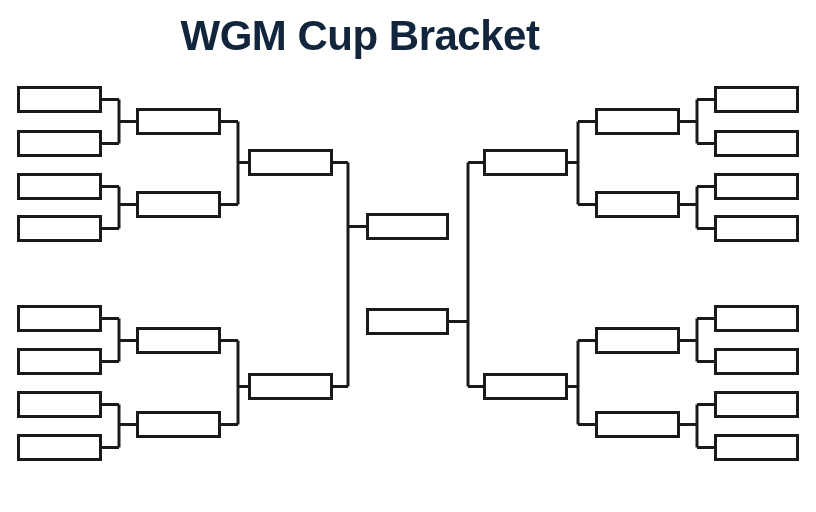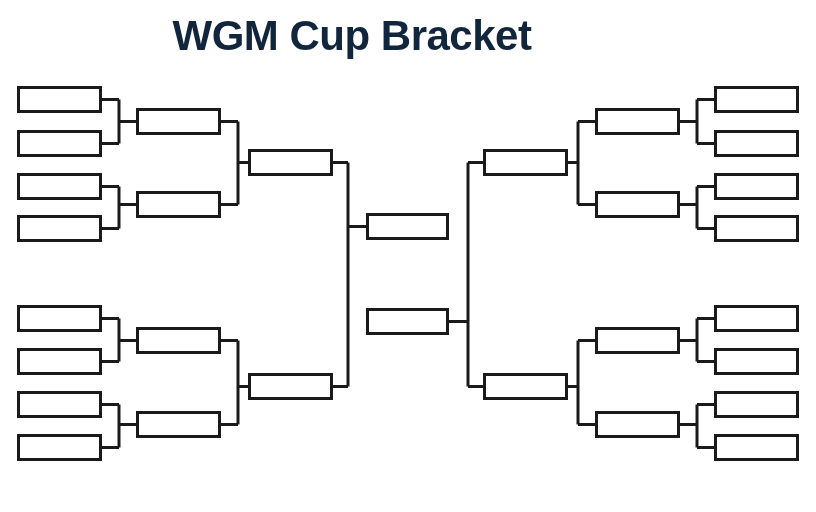--- a/index.html
+++ b/index.html
@@ -17,21 +17,21 @@
   #bracket-page {
     position: relative;
     width: 816px;
     height: 512px;
     background: #ffffff;
   }
 
   
   #page-title {
     position: absolute;
-    left: 0;
+    left: 8px;
     top: 8px;
     width: 704px;
     text-align: center;
     font-family: "Liberation Sans", sans-serif;
     font-size: 42px;
     font-weight: bold;
     letter-spacing: -0.5px;
     color: #11263c;
     line-height: 56px;
     white-space: nowrap;

